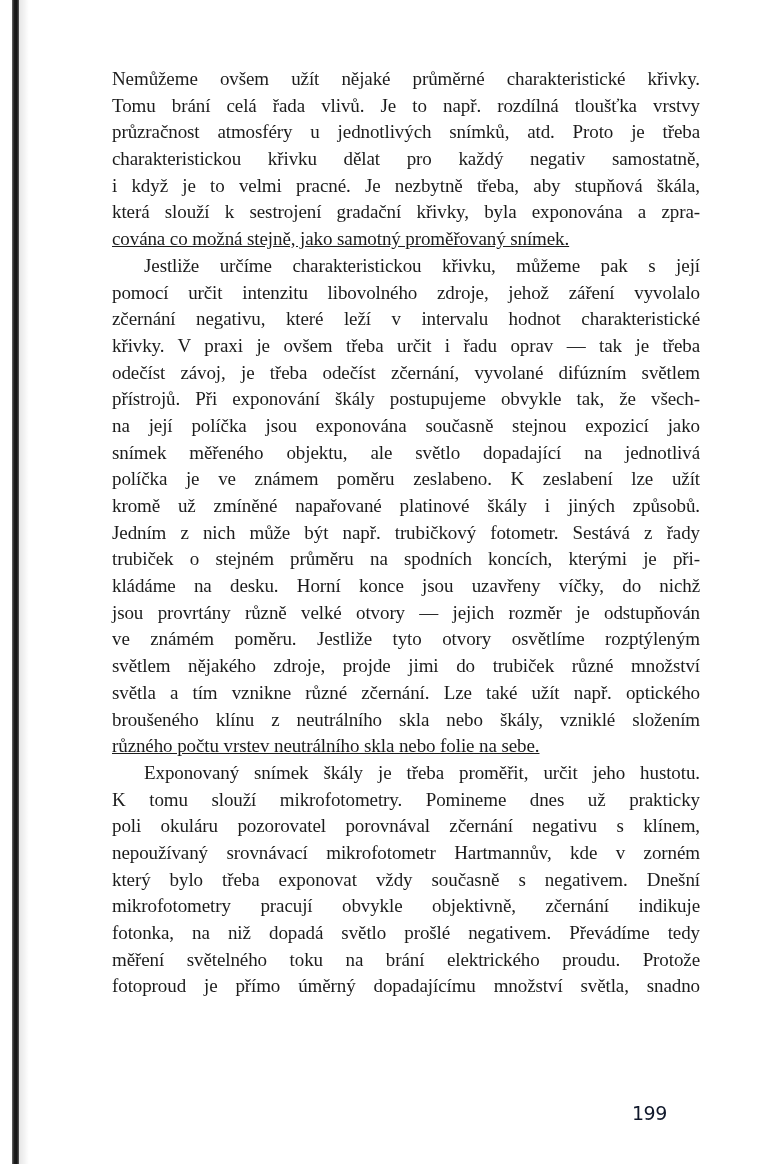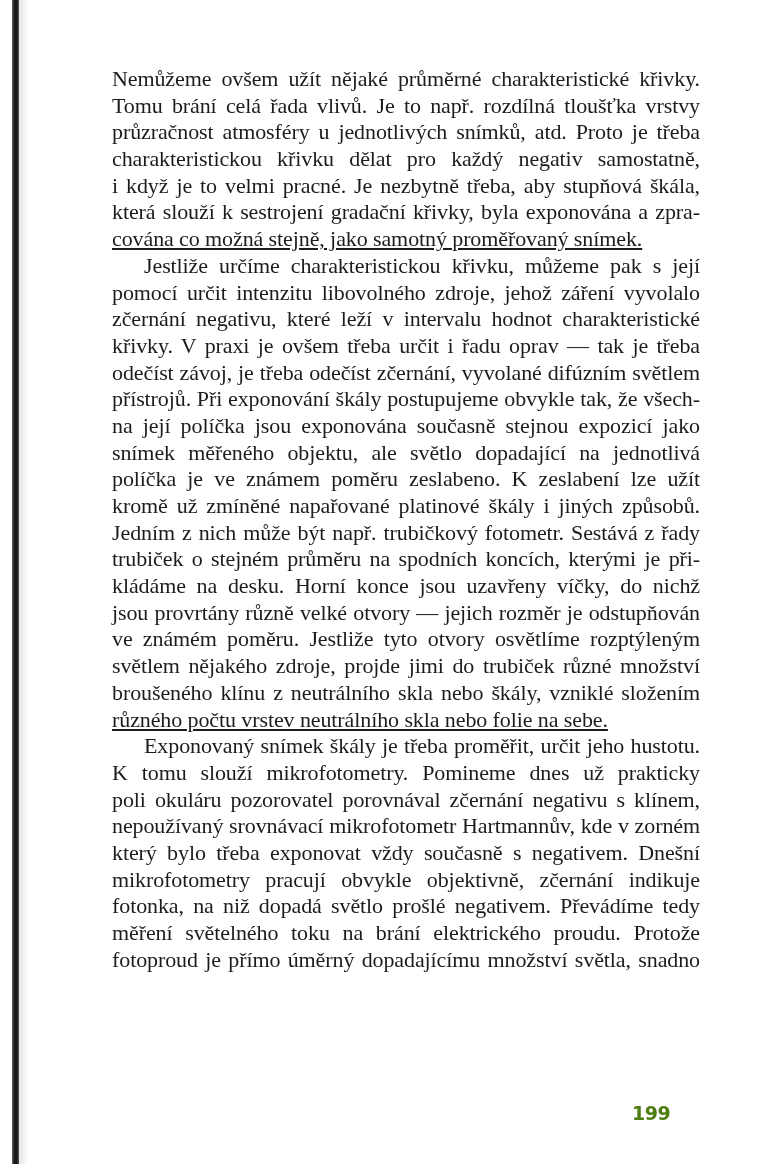--- a/index.html
+++ b/index.html
@@ -15,34 +15,34 @@
   }
   .binding-shadow {
     position: absolute; left: 19px; top: 0; width: 10px; height: 1164px;
     background: linear-gradient(to right, rgba(0,0,0,0.10), rgba(0,0,0,0));
   }
   .page-text {
     position: absolute; left: 112px; top: 66px; width: 588px;
   }
   .line {
     display: block;
-    font-size: 22px;
+    font-size: 19px;
     line-height: 26.7px;
     height: 26.7px;
     white-space: nowrap;
     text-align: justify;
     text-align-last: justify;
     letter-spacing: -0.1px;
   }
   .line.last { text-align-last: left; text-decoration: underline; }
   .line.indent { padding-left: 32px; font-family: Liberation Serif, serif; }
   .page-number {
     position: absolute; left: 632px; top: 1102px;
     font-family: "DejaVu Sans", "Liberation Sans", sans-serif;
-    font-weight: bold; font-size: 19px; color: #4d7c0f;
+    font-weight: normal; font-size: 19px; color: #0f172a;
     letter-spacing: -0.5px;
   }
 </style>
 </head>
 <body>
 
 <div class="binding"></div>
 <div class="binding-shadow"></div>
 
 <div class="page-text" id="page-text">
@@ -65,20 +65,21 @@
       <span class="line">na její políčka jsou exponována současně stejnou expozicí jako</span>
       <span class="line">snímek měřeného objektu, ale světlo dopadající na jednotlivá</span>
       <span class="line">políčka je ve známem poměru zeslabeno. K zeslabení lze užít</span>
       <span class="line">kromě už zmíněné napařované platinové škály i jiných způsobů.</span>
       <span class="line">Jedním z nich může být např. trubičkový fotometr. Sestává z řady</span>
       <span class="line">trubiček o stejném průměru na spodních koncích, kterými je při-</span>
       <span class="line">kládáme na desku. Horní konce jsou uzavřeny víčky, do nichž</span>
       <span class="line">jsou provrtány různě velké otvory — jejich rozměr je odstupňován</span>
       <span class="line">ve známém poměru. Jestliže tyto otvory osvětlíme rozptýleným</span>
       <span class="line">světlem nějakého zdroje, projde jimi do trubiček různé množství</span>
+      <span class="line">světla a tím vznikne různé zčernání. Lze také užít např. optického</span>
       <span class="line">broušeného klínu z neutrálního skla nebo škály, vzniklé složením</span>
       <span class="line last">různého počtu vrstev neutrálního skla nebo folie na sebe.</span>
     </div>
     <div>
       <span class="line indent">Exponovaný snímek škály je třeba proměřit, určit jeho hustotu.</span>
       <span class="line">K tomu slouží mikrofotometry. Pomineme dnes už prakticky</span>
       <span class="line">poli okuláru pozorovatel porovnával zčernání negativu s klínem,</span>
       <span class="line">nepoužívaný srovnávací mikrofotometr Hartmannův, kde v zorném</span>
       <span class="line">který bylo třeba exponovat vždy současně s negativem. Dnešní</span>
       <span class="line">mikrofotometry pracují obvykle objektivně, zčernání indikuje</span>

